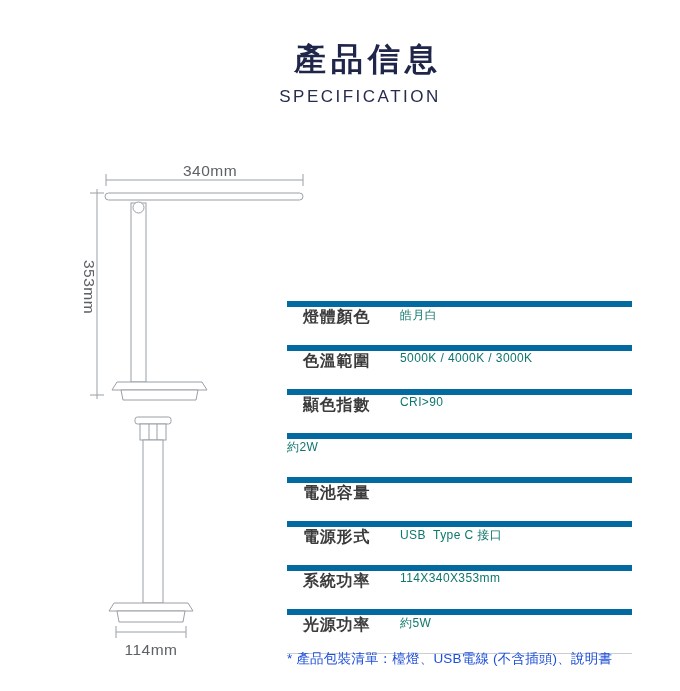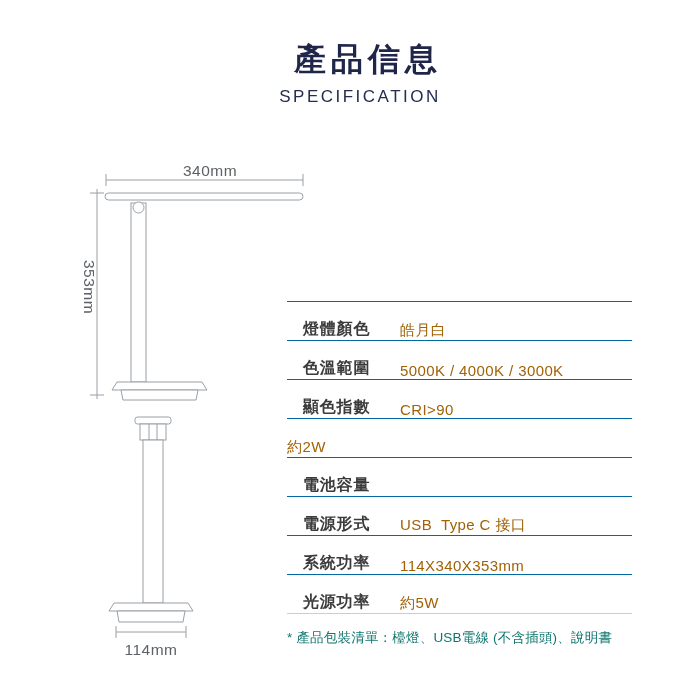--- a/index.html
+++ b/index.html
@@ -62,48 +62,48 @@
   }
   .spec-table {
     position: absolute;
     left: 287px;
     top: 301px;
     width: 345px;
     border-bottom: 1px solid #cbced1;
   }
   .spec-row {
     display: flex;
-    align-items: flex-end;
+    align-items: flex-start;
     height: 38px;
-    border-top: 1px solid #0369a1;
+    border-top: 6px solid #0369a1;
   }
   .spec-label {
     flex: 0 0 97px;
     padding-left: 16px;
     font-size: 16px;
     font-weight: 700;
     letter-spacing: 0.8px;
     color: #3b3b3b;
     white-space: nowrap;
   }
   .spec-value {
     flex: 1;
-    font-size: 15px;
+    font-size: 12px;
     letter-spacing: 0.4px;
-    color: #a16207;
+    color: #0f766e;
     white-space: pre-wrap;
   }
   .footnote {
     position: absolute;
     left: 287px;
-    top: 629px;
+    top: 650px;
     width: 360px;
     font-size: 13.5px;
     letter-spacing: 0.2px;
-    color: #0f766e;
+    color: #1d4ed8;
   }
 </style>
 </head>
 <body>
 
 <div class="page">
 
   <div class="page-title">產品信息</div>
   <div class="page-subtitle">SPECIFICATION</div>
 

